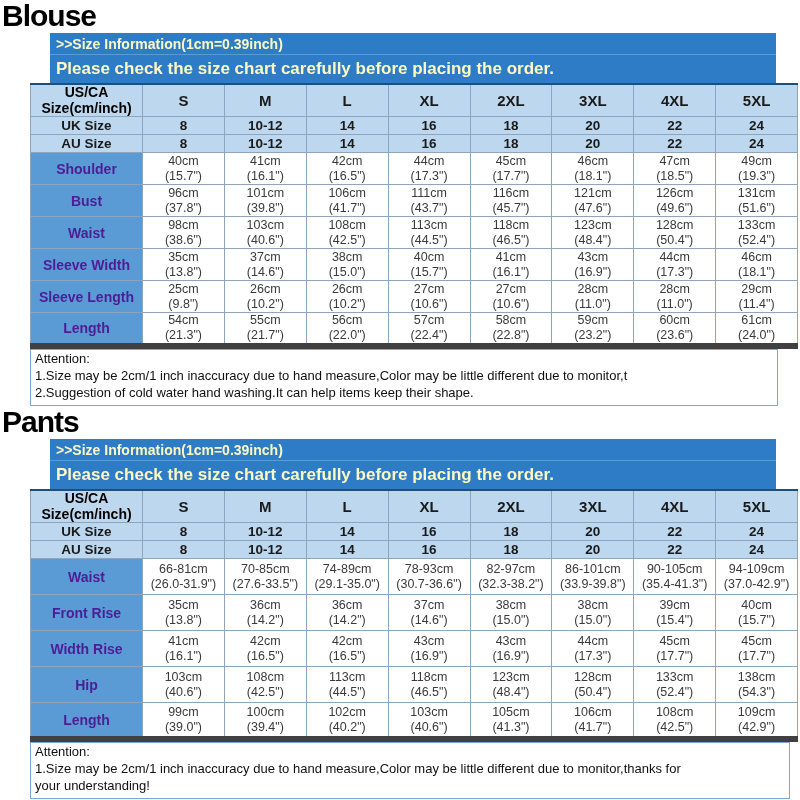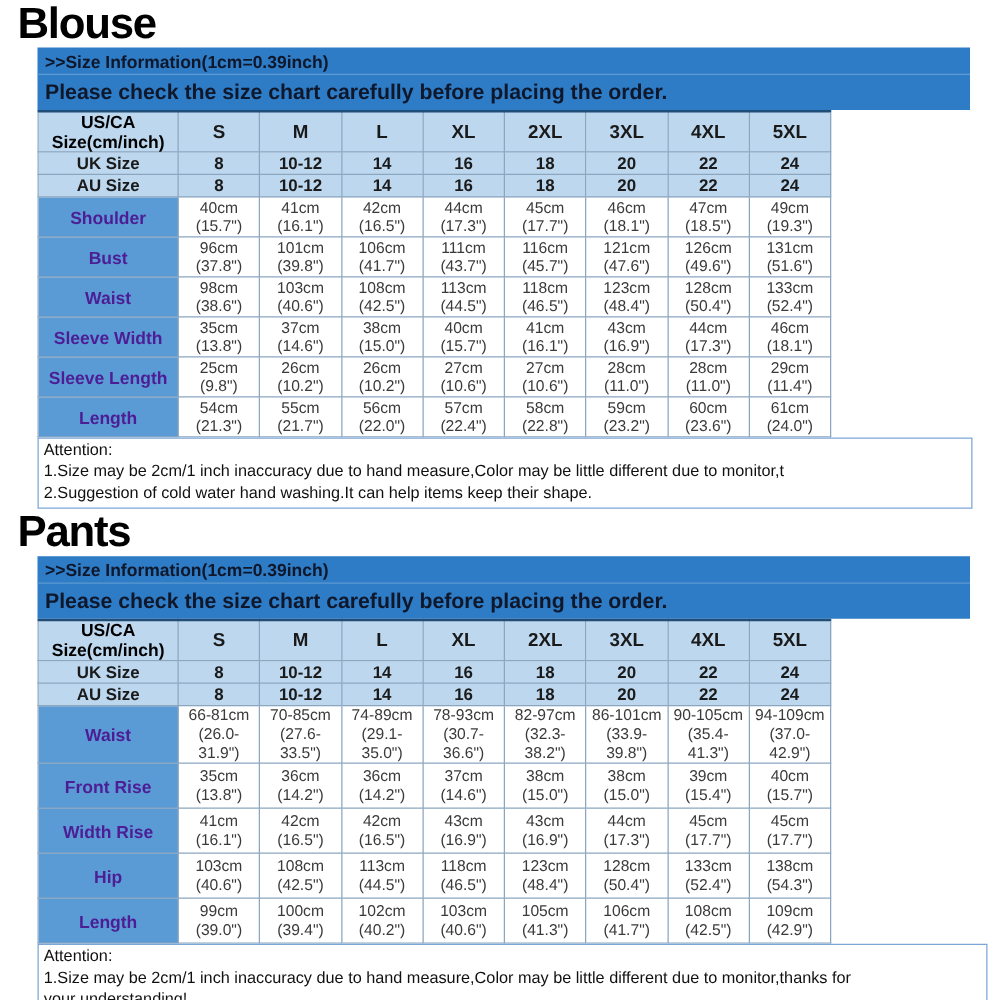--- a/index.html
+++ b/index.html
@@ -4,49 +4,50 @@
 <style>
   html, body {
     margin: 0; padding: 0;
     width: 800px; height: 800px;
     background: #ffffff;
     font-family: "Liberation Sans", sans-serif;
     overflow: hidden;
   }
   .page { width: 800px; }
   .section-title {
-    font-size: 35px;
+    font-size: 30px;
     font-weight: 900;
     letter-spacing: -1px;
     color: #000;
     line-height: 1.0;
-    padding: 1px 0 2px 14px;
+    padding: 1px 0 2px 2px;
   }
   .chart-wrap { margin-left: 30px; width: 746px; }
   .bar {
     background: #2e7bc6;
-    color: #0f172a;
+    color: #fef9c3;
     font-weight: bold;
     box-sizing: border-box;
+    margin-left: 20px;
   }
   .bar1 {
     font-size: 14px;
     padding: 3px 6px 2px 6px;
     border-bottom: 1px solid #5c9ad2;
   }
   .bar2 {
     font-size: 17px;
     padding: 4px 6px 4px 6px;
   }
   table.size-table {
     border-collapse: collapse;
     table-layout: fixed;
-    width: 635px;
+    width: 768px;
     border-top: 2px solid #1f4e79;
-    border-bottom: 1px solid #404040;
+    border-bottom: 6px solid #404040;
   }
   col.c-label { width: 112px; }
   table.size-table th, table.size-table td {
     border: 1px solid #8ca6c0;
     text-align: center;
     vertical-align: middle;
     padding: 0 1px;
     box-sizing: border-box;
   }
   th.corner {

